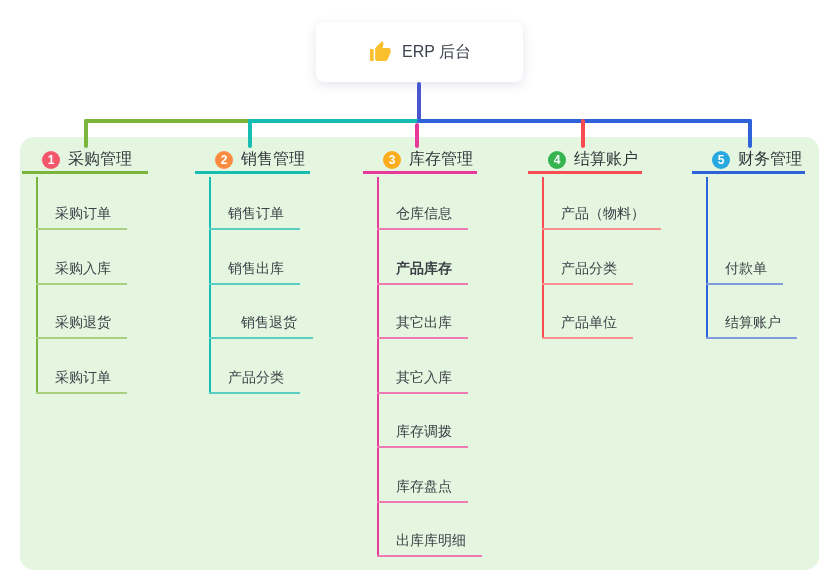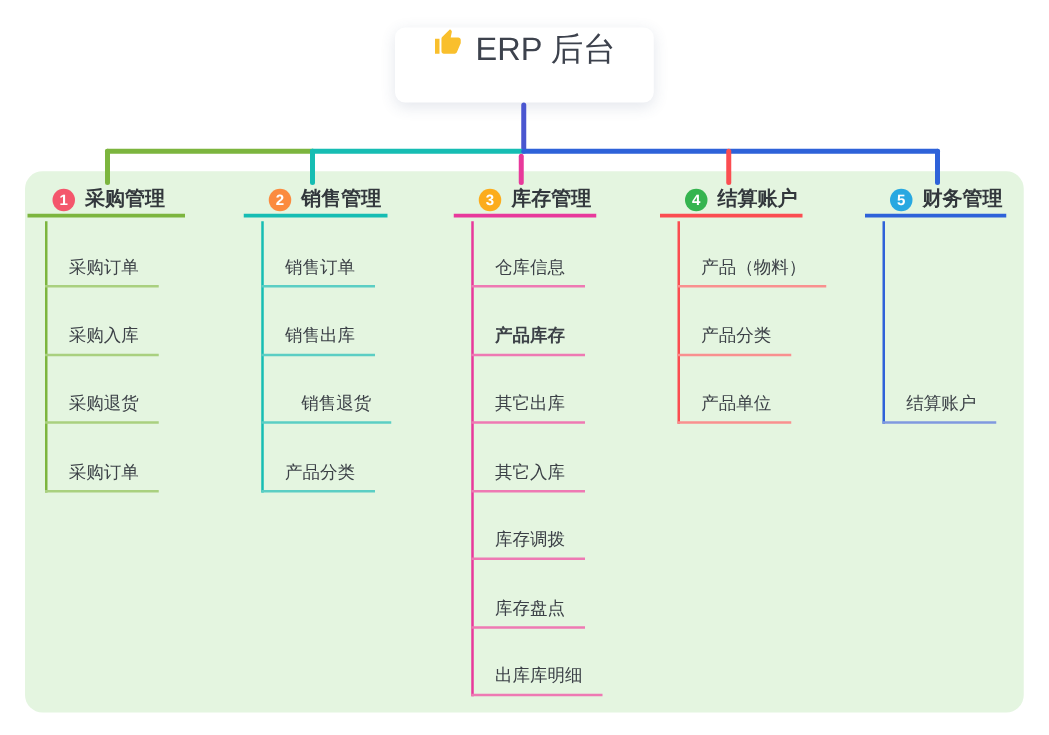--- a/index.html
+++ b/index.html
@@ -10,42 +10,42 @@
   }
   #panel{
     position:absolute;left:20px;top:137px;width:799px;height:433px;
     border-radius:14px;background:#e4f5e0;
   }
   
   #root-node{
     position:absolute;left:316px;top:22px;width:207px;height:60px;
     background:#ffffff;border-radius:8px;
     box-shadow:0 3px 12px rgba(60,80,120,0.14);
-    display:flex;align-items:flex-start;justify-content:center;gap:10px;
-    font-size:26px;color:#3d424d;font-weight:500;
+    display:flex;align-items:center;justify-content:center;gap:10px;
+    font-size:16px;color:#3d424d;font-weight:500;
   }
   #root-node svg{display:block;}
   
   .conn{position:absolute;}
   .conn.h{height:4px;border-radius:2px;}
   .conn.v{width:4px;border-radius:2px;}
   
   .branch{position:absolute;top:148px;}
   .branch-header{
     display:flex;align-items:center;gap:8px;
     height:26px;border-bottom:3px solid #000;
     padding-left:20px;box-sizing:border-box;
   }
   .badge{
     width:18px;height:18px;border-radius:50%;flex:0 0 18px;
     display:flex;align-items:center;justify-content:center;
     color:#fff;font-size:12px;font-weight:bold;line-height:1;
   }
   .branch-title{
-    font-size:16px;font-weight:bold;color:#32373c;white-space:nowrap;
+    font-size:16px;font-weight:normal;color:#32373c;white-space:nowrap;
   }
   .spine{position:absolute;left:14px;width:2px;}
   .child{
     position:absolute;left:14px;
     padding:0 16px 5px 19px;
     border-bottom:2px solid #000;
     font-size:14px;line-height:20px;color:#3c4147;
     white-space:nowrap;
   }
 </style>
@@ -123,16 +123,17 @@
         <div class="child" style="top: 110px; border-bottom-color: rgb(249, 144, 143);">产品分类</div>
         <div class="child" style="top: 164px; border-bottom-color: rgb(249, 144, 143);">产品单位</div>
       </div>
 
   <div class="branch" style="left: 692px;">
     <div class="branch-header" style="width: 113px; border-bottom-color: rgb(46, 98, 217);">
       <span class="badge" style="background: rgb(40, 168, 225);">5</span>
       <span class="branch-title">财务管理</span>
     </div>
     <div class="spine" style="top: 29px; height: 162px; background: rgb(46, 98, 217);"></div>
+        <div class="child" style="top: 110px; border-bottom-color: rgb(128, 153, 223);">付款单</div>
         <div class="child" style="top: 164px; border-bottom-color: rgb(128, 153, 223);">结算账户</div>
       </div>
 </div>
 </div>
 
 </body></html>

